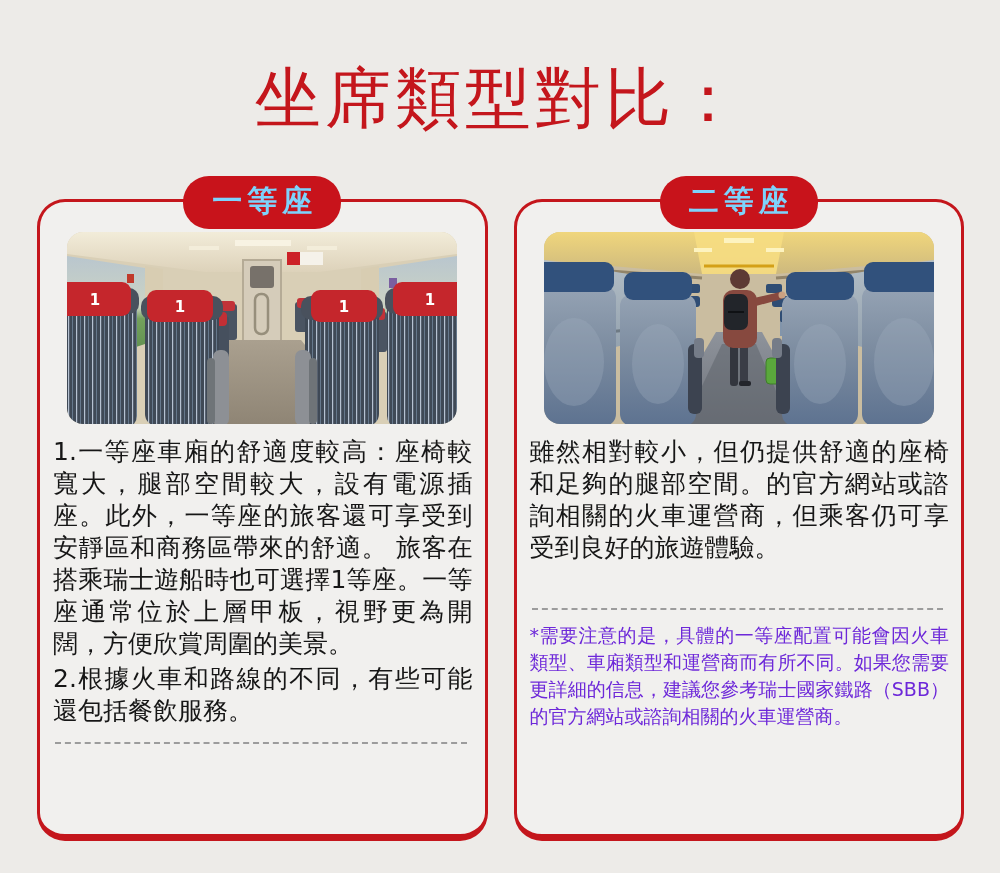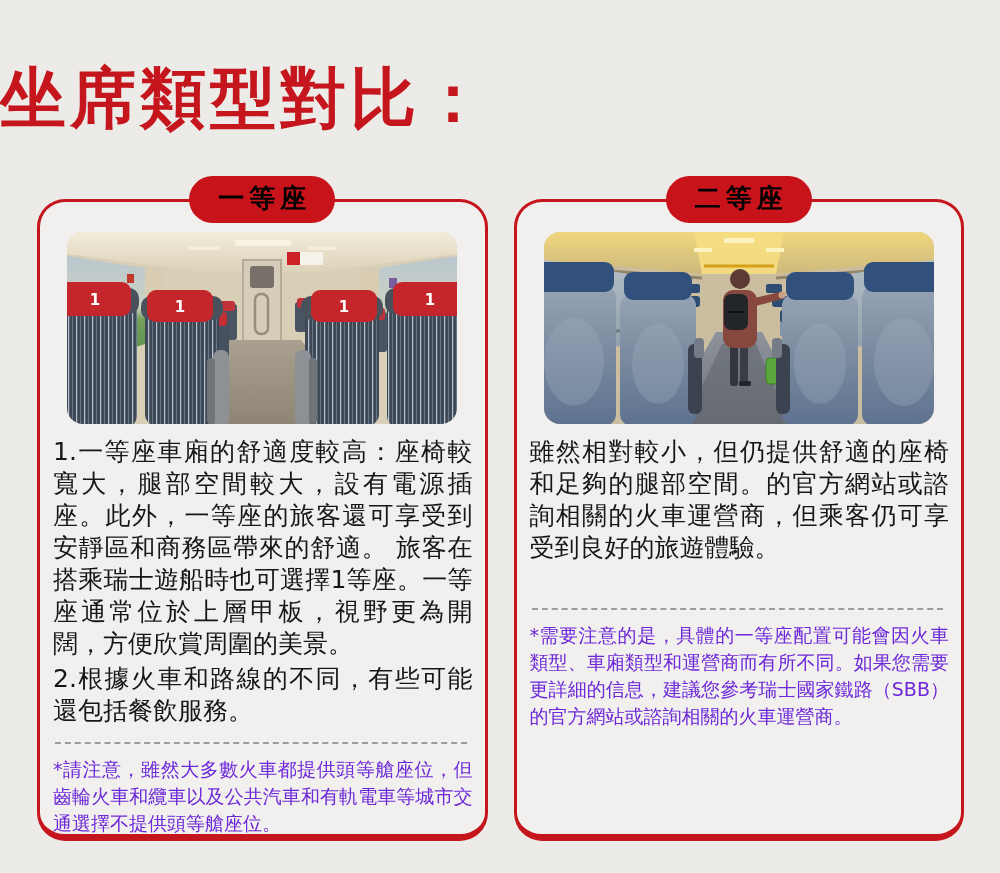--- a/index.html
+++ b/index.html
@@ -3,24 +3,24 @@
 <meta charset="utf-8">
 <style>
   html,body{margin:0;padding:0;}
   body{
     width:1000px;height:873px;
     background:#edebe8;
     font-family:"DejaVu Sans","Liberation Sans",sans-serif;
     overflow:hidden;
   }
   .page-title{
-    text-align:left;
+    text-align:center;
     color:#c4161c;
     font-size:66px;
-    font-weight:700;
+    font-weight:400;
     letter-spacing:4px;
     padding-top:14px;
     line-height:1.25;
   }
   .panels{
     display:flex;
     gap:26px;
     margin:58px 36px 0 37px;
   }
   .panel{
@@ -31,22 +31,22 @@
     border-bottom-width:7px;
     border-radius:28px;
     background:#f1f0ee;
     padding:0 0 10px 0;
   }
   .badge{
     position:absolute;
     top:-26px;left:50%;
     transform:translateX(-50%);
     background:#c8131b;
-    color:#000000;
-    font-size:26px;
+    color:#7dd3fc;
+    font-size:30px;
     font-weight:700;
     letter-spacing:5px;
     padding:5px 24px 7px 29px;
     border-radius:26px;
     white-space:nowrap;
   }
   .photo{
     width:390px;height:192px;
     margin:30px auto 0 auto;
     border-radius:16px;
@@ -179,21 +179,20 @@
           <rect x="228" y="118" width="16" height="76" rx="7" fill="#8d9095"></rect>
           <rect x="242" y="126" width="8" height="66" rx="4" fill="#6f7478"></rect>
         </g>
       </svg>
     </div>
 
     <div class="panel-body">
       <p class="main-text">1.一等座車廂的舒適度較高：座椅較寬大，腿部空間較大，設有電源插座。此外，一等座的旅客還可享受到安靜區和商務區帶來的舒適。 旅客在搭乘瑞士遊船時也可選擇1等座。一等座通常位於上層甲板，視野更為開闊，方便欣賞周圍的美景。</p>
       <p class="main-text">2.根據火車和路線的不同，有些可能還包括餐飲服務。</p>
       <hr class="divider">
-      <p class="footnote">*請注意，雖然大多數火車都提供頭等艙座位，但齒輪火車和纜車以及公共汽車和有軌電車等城市交通選擇不提供頭等艙座位。</p>
     </div>
   </section>
 
   <section class="panel">
     <div class="badge">二等座</div>
 
     <div class="photo">
       <svg viewBox="0 0 390 192" preserveAspectRatio="none">
         <defs>
           <linearGradient id="glow2" x1="0" y1="0" x2="0" y2="1">

